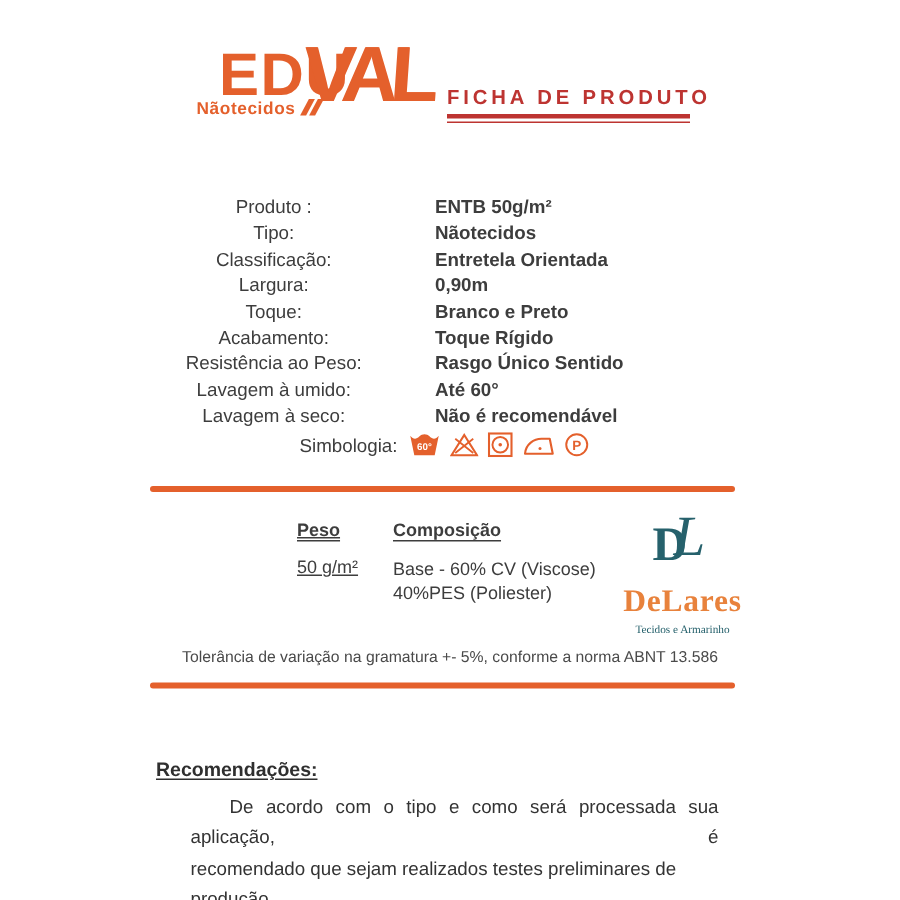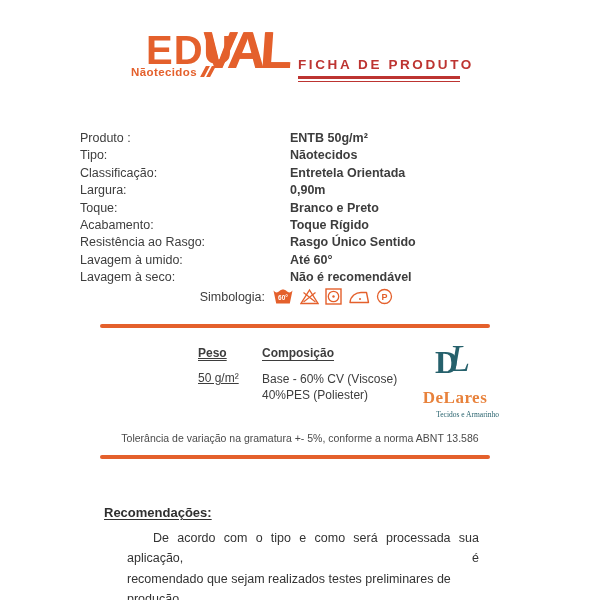--- a/index.html
+++ b/index.html
@@ -24,21 +24,21 @@
 
   .doc-title-wrap{position:absolute;left:298px;top:57px;width:162px;}
   .doc-title{font-size:13.5px;font-weight:bold;color:var(--red);letter-spacing:2.6px;white-space:nowrap;text-align:right;}
   .doc-title-rule{background:var(--red);}
   .r1{height:2.5px;margin-top:4px;}
   .r2{height:1.5px;margin-top:2px;}
 
   
   .specs{position:absolute;left:80px;top:131px;}
   .spec-row{display:flex;align-items:baseline;height:17.4px;font-size:12.5px;}
-  .spec-label{width:205px;text-align:left;}
+  .spec-label{width:205px;text-align:center;}
   .spec-value{margin-left:5px;font-weight:bold;white-space:nowrap;}
 
   
   .symbology{position:absolute;left:80px;top:288px;display:flex;align-items:center;}
   .sym-label{width:185px;text-align:right;font-size:12.5px;}
   .sym-icons{display:flex;align-items:center;gap:6px;margin-left:7px;color:var(--orange);}
   .sym-icons svg{display:block;}
 
   
   .divider{position:absolute;left:100px;width:390px;height:4px;background:var(--orange);border-radius:2px;}
@@ -51,22 +51,22 @@
   .th{font-weight:bold;text-decoration:underline;text-underline-offset:3px;}
   .td{margin-top:11px;white-space:nowrap;}
   .comp-lines{display:inline-block;text-align:left;}
   .comp-lines div{line-height:16px;white-space:nowrap;}
 
   
   .delares{position:absolute;left:411px;top:342px;width:88px;text-align:center;}
   .monogram{position:relative;height:46px;font-family:"Liberation Serif","DejaVu Serif",serif;color:var(--teal);}
   .mD{position:absolute;left:24px;top:4px;font-size:32px;font-weight:bold;line-height:1;}
   .mL{position:absolute;left:38px;top:-3px;font-size:38px;font-style:italic;line-height:1;}
-  .dname{font-family:"Liberation Serif","DejaVu Serif",serif;font-size:17px;font-weight:bold;color:var(--delares_orange);letter-spacing:.5px;}
-  .dtag{font-family:"Liberation Serif","DejaVu Serif",serif;font-size:7.5px;color:var(--teal);margin-top:2px;white-space:nowrap;text-align:right;}
+  .dname{font-family:"Liberation Serif","DejaVu Serif",serif;font-size:21px;font-weight:bold;color:var(--delares_orange);letter-spacing:.5px;}
+  .dtag{font-family:"Liberation Serif","DejaVu Serif",serif;font-size:7.5px;color:var(--teal);margin-top:2px;white-space:nowrap;}
 
   
   .tolerance{position:absolute;left:0;top:432px;width:600px;text-align:center;font-size:10.5px;color:#4a4a4a;}
 
   
   .rec-title{position:absolute;left:104px;top:505px;font-size:13px;font-weight:bold;color:#2f2f2f;text-decoration:underline;text-underline-offset:2px;}
   .rec-body{position:absolute;left:127px;top:528px;width:352px;font-size:12.5px;line-height:20px;color:#333;}
   .rec-line1{text-indent:26px;text-align:justify;text-align-last:justify;}
   .rec-line2{margin-top:1px;}
 </style>
@@ -108,21 +108,21 @@
     </div>
     <div class="spec-row">
       <span class="spec-label">Toque:</span>
       <span class="spec-value">Branco e Preto</span>
     </div>
     <div class="spec-row">
       <span class="spec-label">Acabamento:</span>
       <span class="spec-value">Toque Rígido</span>
     </div>
     <div class="spec-row">
-      <span class="spec-label">Resistência ao Rasgo:</span>
+      <span class="spec-label">Resistência ao Peso:</span>
       <span class="spec-value">Rasgo Único Sentido</span>
     </div>
     <div class="spec-row">
       <span class="spec-label">Lavagem à umido:</span>
       <span class="spec-value">Até 60°</span>
     </div>
     <div class="spec-row">
       <span class="spec-label">Lavagem à seco:</span>
       <span class="spec-value">Não é recomendável</span>
     </div>

